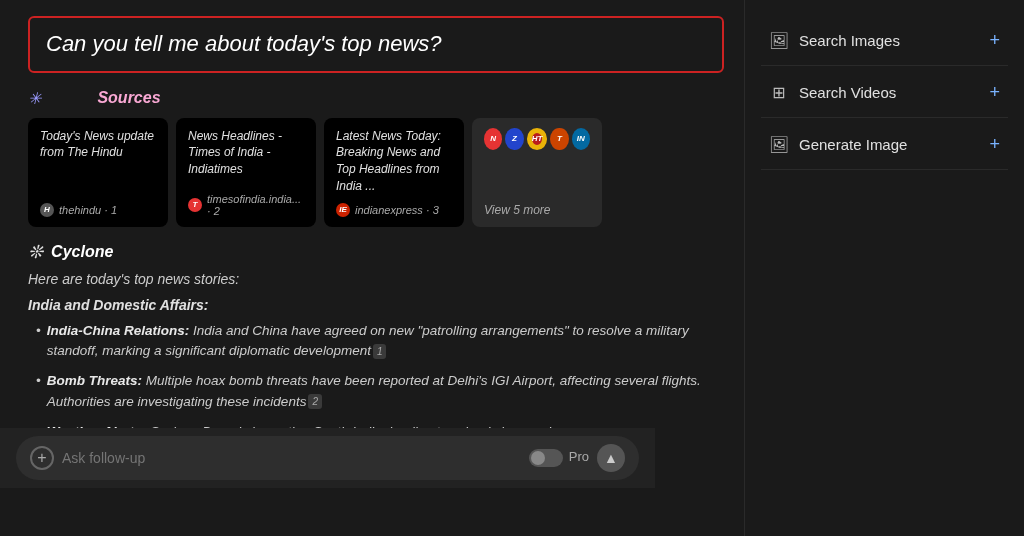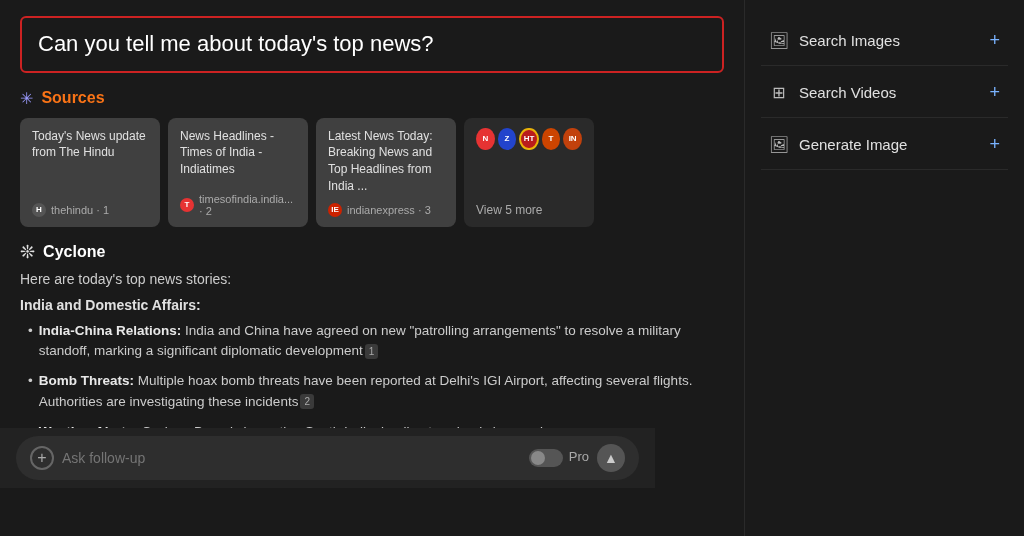--- a/index.html
+++ b/index.html
@@ -44,28 +44,29 @@
       gap: 8px;
       margin-bottom: 10px;
     }
     .sources-icon {
       color: #9b9bff;
       font-size: 16px;
     }
     .sources-label {
       font-size: 16px;
       font-weight: 600;
-      color: #f97316;
+      color: #f9a8d4;
+      margin-left: 48px;
     }
     .sources-cards {
       display: flex;
       gap: 8px;
     }
     .source-card {
-      background: #404040;
+      background: #000000;
       border-radius: 8px;
       padding: 10px 12px;
       width: 140px;
       min-height: 80px;
       display: flex;
       flex-direction: column;
       justify-content: space-between;
       flex-shrink: 0;
     }
     .source-card-title {
@@ -117,23 +118,23 @@
       border-radius: 50%;
       display: inline-flex;
       align-items: center;
       justify-content: center;
       font-size: 8px;
       font-weight: bold;
       color: #fff;
     }
     .icon-ndtv { background: #e63333; }
     .icon-zee { background: #2244cc; }
-    .icon-hindustantimes { background: #b91c1c; border: 2px solid #eab308; }
+    .icon-hindustantimes { background: #b91c1c; border: 5px solid #eab308; }
     .icon-toi2 { background: #cc4400; }
-    .icon-in { background: #c2410c; }
+    .icon-in { background: #0369a1; }
     .view-more-text {
       font-size: 12px;
       color: #aaa;
       margin-top: 4px;
     }
     .answer-section {
       margin-bottom: 12px;
     }
     .answer-header {
       display: flex;
@@ -300,21 +301,22 @@
     .main-wrapper {
       position: relative;
       flex: 1;
       overflow: hidden;
       display: flex;
       flex-direction: column;
     }
     .content-scroll {
       flex: 1;
       overflow: hidden;
-      padding: 16px 20px 60px 20px;
+      padding: 16px 20px 60px 28px;
+      font-style: italic;
     }
     .fade-bottom {
       position: absolute;
       bottom: 48px;
       left: 0;
       width: 655px;
       height: 60px;
       background: linear-gradient(transparent, #1a1a1a);
       pointer-events: none;
     }

